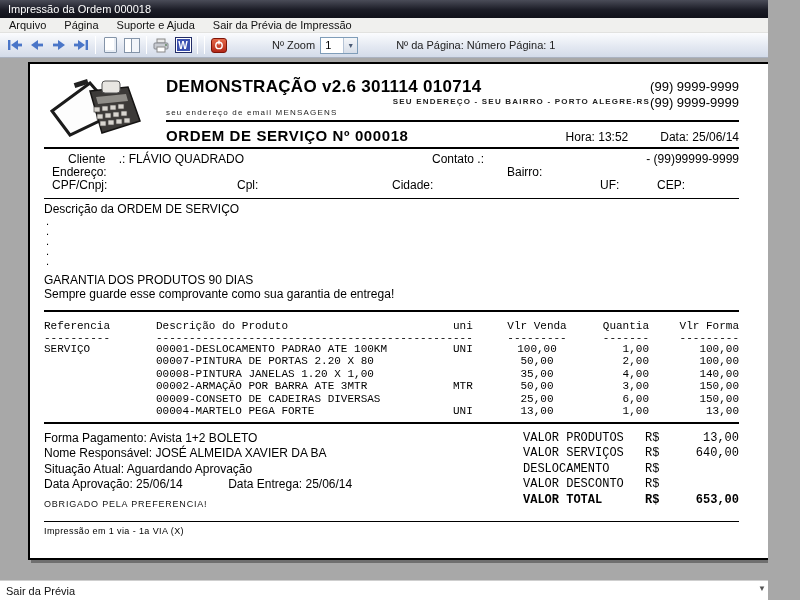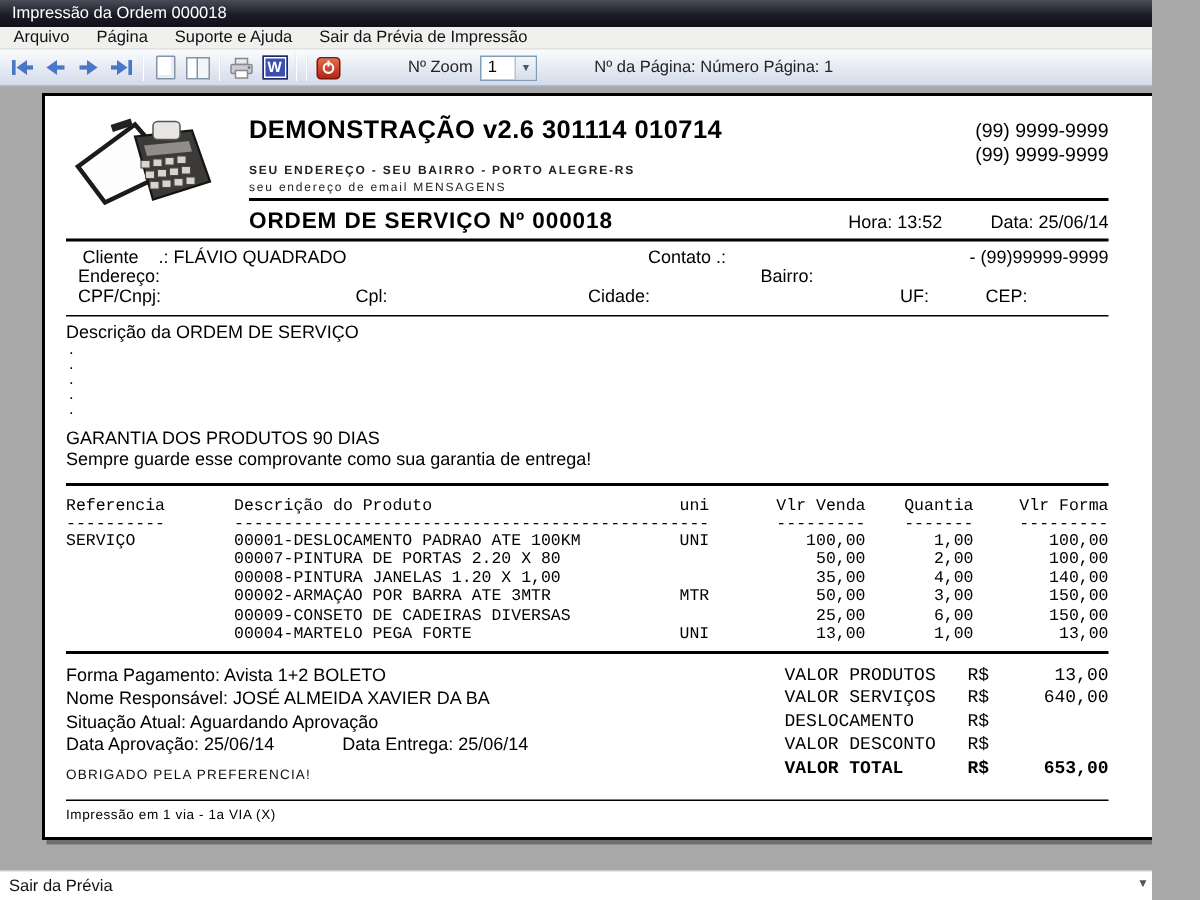--- a/index.html
+++ b/index.html
@@ -32,21 +32,21 @@
   .page { position:absolute; left:28px; top:4px; width:744px; height:498px; background:#fff;
     border:2px solid #000; box-shadow:3px 3px 0 #6f6f6f; padding:0 31px 0 14px; color:#000; }
 
   
   .doc-header { display:flex; margin-top:13px; }
   .logo { width:116px; height:60px; flex:0 0 116px; }
   .header-main { flex:1; padding-left:6px; }
   .header-top { display:flex; }
   .company { flex:1; }
   .company-title { font-size:17px; font-weight:bold; letter-spacing:0.3px; }
-  .company-addr { font-size:8px; letter-spacing:1.2px; margin-top:12px; font-weight:bold; color:#222;}
+  .company-addr { font-size:8px; letter-spacing:1.2px; margin-top:0; font-weight:bold; color:#222;text-align:right;}
   .company-email { font-size:8px; letter-spacing:1.2px; margin-top:2px; color:#222; }
   .phones { text-align:right; font-size:13px; line-height:16px; padding-top:2px; }
   .header-rule { border-top:2px solid #000; margin-top:3px; }
   .order-row { display:flex; align-items:baseline; padding:5px 0 3px; }
   .order-title { font-size:15px; font-weight:bold; letter-spacing:0.6px; flex:1; }
   .order-time { font-size:12px; margin-right:32px; }
   .order-date { font-size:12px; }
   .rule1 { border-top:1px solid #000; }
   .rule2 { border-top:2px solid #000; }
 
@@ -61,21 +61,21 @@
   .garantia { margin-top:7px; font-size:12px; line-height:14px; }
 
   
   .items { font-family:"Liberation Mono","DejaVu Sans Mono",monospace; font-size:11px; margin-top:8px; }
   .t-row { display:flex; line-height:12px; white-space:pre; }
   .t-head { line-height:13px; }
   .t-dash { line-height:9px; }
   .items .c0 { width:112px; flex:0 0 112px; overflow:hidden; }
   .items .c1 { flex:1; overflow:hidden; }
   .items .c2 { width:44px; flex:0 0 44px; overflow:hidden; }
-  .items .c3 { width:80px; flex:0 0 80px; text-align:right; overflow:hidden; }
+  .items .c3 { width:80px; flex:0 0 80px; text-align:center; overflow:hidden; }
   .items .c4 { width:72px; flex:0 0 72px; text-align:right; overflow:hidden; }
   .items .c5 { width:90px; flex:0 0 90px; text-align:right; overflow:hidden; }
   .t-row + .t-row { margin-top:0.5px; }
 
   
   .footer { display:flex; margin-top:7px; }
   .f-left { flex:1; font-size:12px; line-height:15.4px; }
   .f-entrega { margin-left:42px; }
   .obrigado { font-size:9px; letter-spacing:0.8px; margin-top:4px; color:#111; }
   .totals { width:216px; flex:0 0 216px; font-family:"Liberation Mono","DejaVu Sans Mono",monospace;
@@ -239,21 +239,21 @@
             <span class="order-time">Hora: 13:52</span>
             <span class="order-date">Data: 25/06/14</span>
           </div>
         </div>
       </div>
 
       <div class="rule2"></div>
 
       <div class="client">
         <div class="c-row">
-          <span class="c-abs" style="left:11px"><span>Cliente    .: </span><span>FLÁVIO QUADRADO</span></span>
+          <span class="c-abs" style="left:24px"><span>Cliente    .: </span><span>FLÁVIO QUADRADO</span></span>
           <span class="c-abs" style="left:388px">Contato .:</span>
           <span class="c-abs" style="right:0">- (99)99999-9999</span>
         </div>
         <div class="c-row">
           <span class="c-abs" style="left:8px">Endereço:</span>
           <span class="c-abs" style="left:463px">Bairro:</span>
         </div>
         <div class="c-row">
           <span class="c-abs" style="left:8px">CPF/Cnpj:</span>
           <span class="c-abs" style="left:193px">Cpl:</span>

